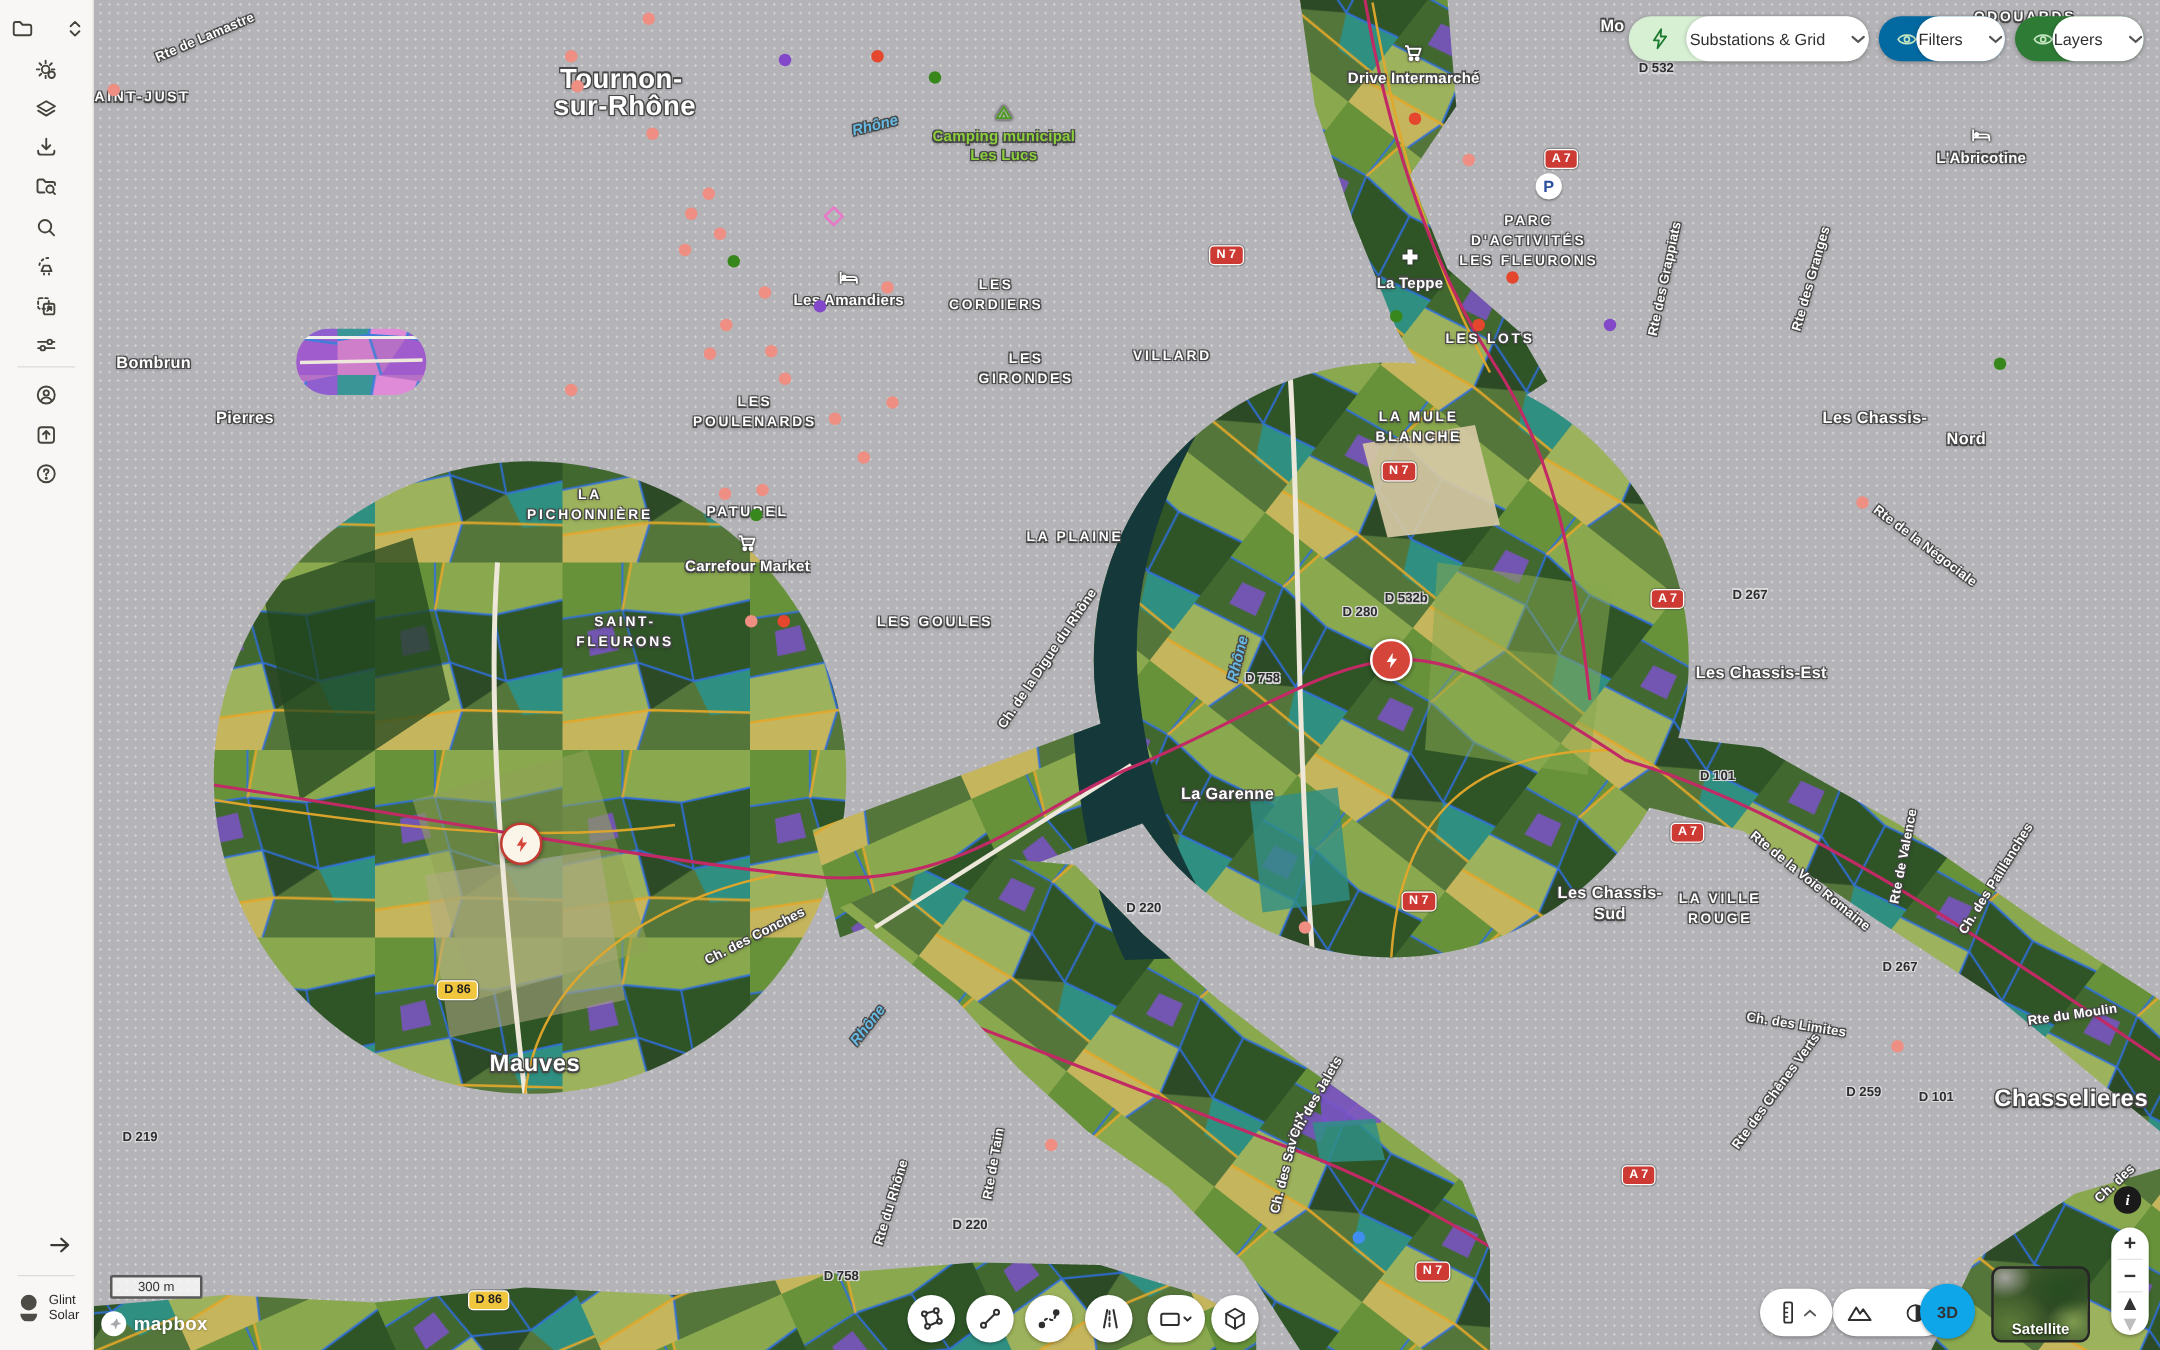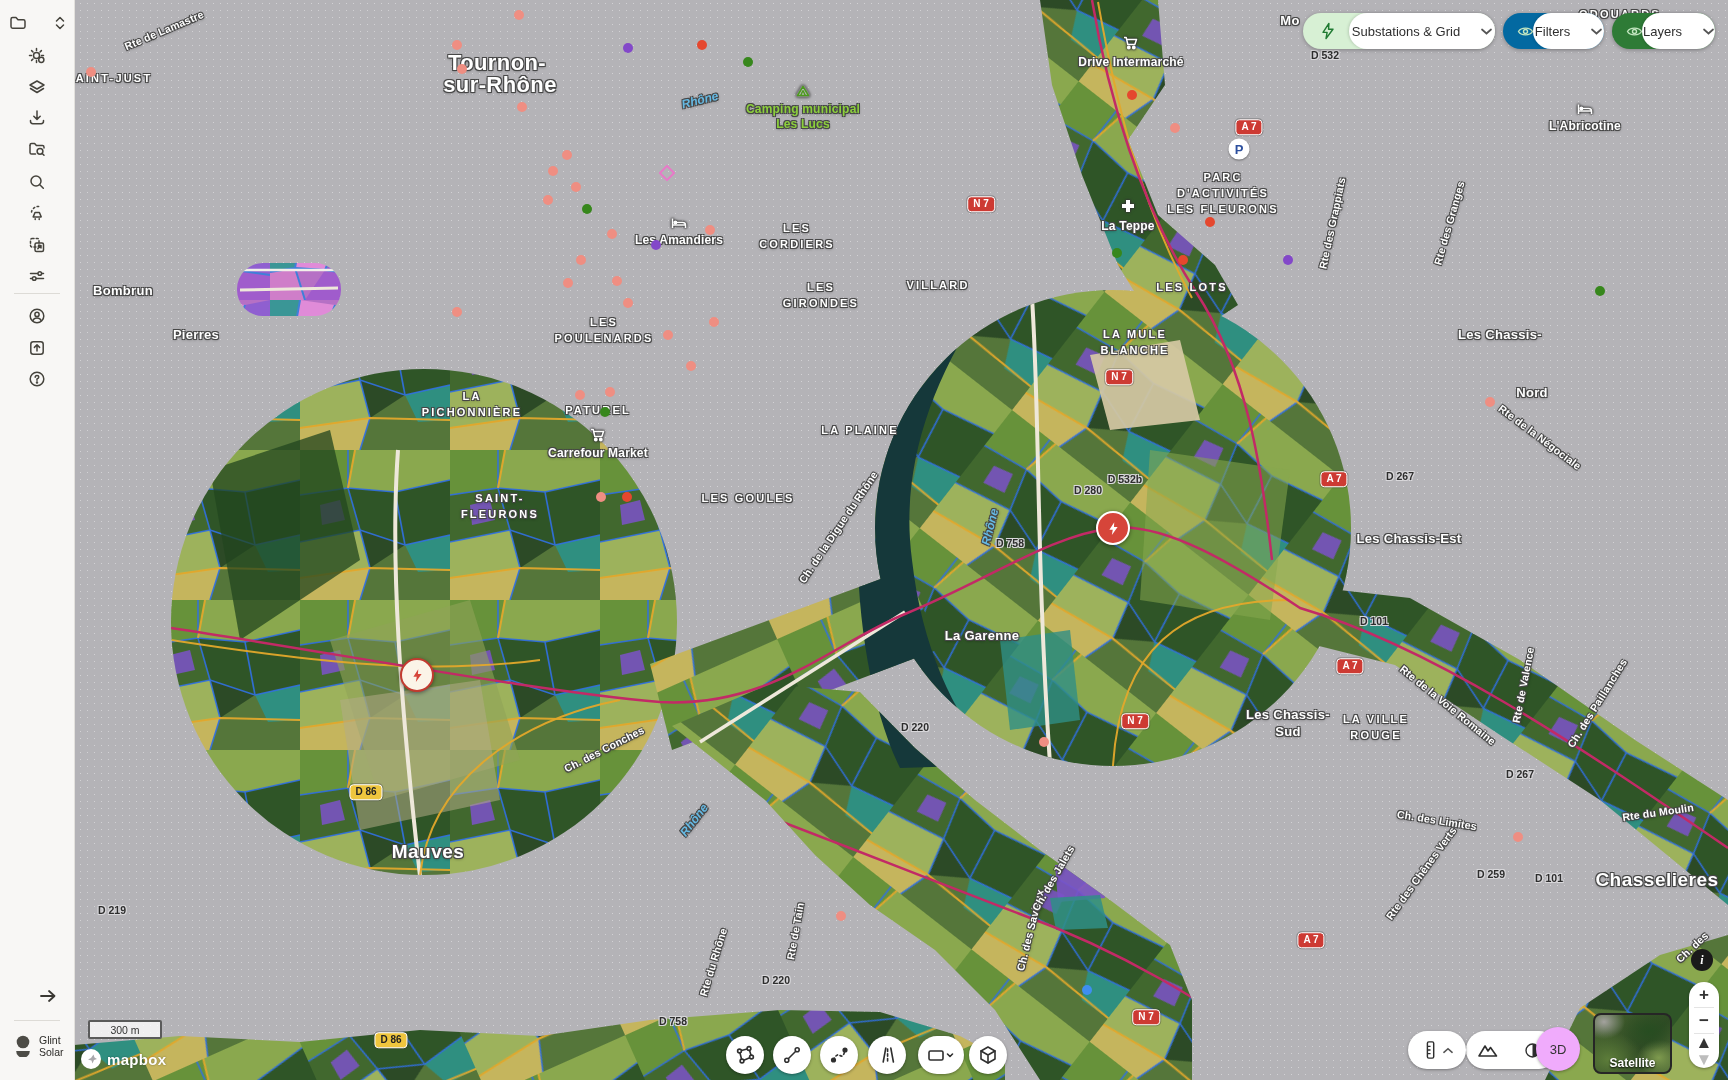--- a/index.html
+++ b/index.html
@@ -46,21 +46,21 @@
   #expand-arrow{position:absolute;left:36px;top:984px}
   
   .tr-pill{position:absolute;top:13px;height:36px;border-radius:18px;z-index:50;box-shadow:0 1px 4px rgba(0,0,0,.28)}
   .white-seg{position:absolute;top:0;right:0;height:36px;background:#fff;border-radius:18px;display:flex;align-items:center;justify-content:center;gap:21px;font-size:13px;color:#2f2f2f;font-weight:500;cursor:pointer;box-shadow:-1px 0 3px rgba(0,0,0,.15)}
   .eye-seg{position:absolute;left:0;top:0;width:44px;height:36px;display:flex;align-items:center;justify-content:center}
   
   .tool-circle{position:absolute;width:38px;height:38px;border-radius:50%;background:#fff;border:none;box-shadow:0 1px 3px rgba(0,0,0,.35);display:flex;align-items:center;justify-content:center;cursor:pointer;z-index:45;padding:0}
   .tool-pill{position:absolute;height:38px;border-radius:19px;background:#fff;border:none;box-shadow:0 1px 3px rgba(0,0,0,.35);display:flex;align-items:center;justify-content:center;gap:3px;cursor:pointer;z-index:45;padding:0 8px}
   
   #style-bar{position:absolute;left:1466px;top:1031px;width:92px;height:38px;background:#fff;border-radius:19px;box-shadow:0 1px 3px rgba(0,0,0,.35);display:flex;align-items:center;z-index:44}
-  #btn-3d{position:absolute;left:1536px;top:1027px;width:44px;height:44px;border-radius:50%;background:#f0abfc;border:none;box-shadow:0 1px 3px rgba(0,0,0,.35);font-size:13px;font-weight:400;color:#333;cursor:pointer;z-index:45}
+  #btn-3d{position:absolute;left:1536px;top:1027px;width:44px;height:44px;border-radius:50%;background:#0ea5e9;border:none;box-shadow:0 1px 3px rgba(0,0,0,.35);font-size:13px;font-weight:700;color:#333;cursor:pointer;z-index:45}
   #minimap{position:absolute;left:1593px;top:1013px;width:75px;height:57px;border-radius:8px;border:2px solid #262626;z-index:45;cursor:pointer;overflow:hidden;
      background:radial-gradient(40px 30px at 72% 28%,#274d21,transparent 70%),radial-gradient(50px 40px at 18% 78%,#5d7d3a,transparent 70%),radial-gradient(30px 25px at 85% 75%,#7e9a4e,transparent 72%),radial-gradient(34px 28px at 12% 12%,#a3a29e,transparent 62%),linear-gradient(135deg,#46622f,#2f4a24 60%,#55703a)}
   #minimap .cap{position:absolute;left:0;right:0;bottom:2px;text-align:center;color:#fff;font-size:12px;font-weight:700;text-shadow:0 1px 2px #000}
   #zoomctl{position:absolute;left:1689px;top:982px;width:30px;height:86px;background:#fff;border-radius:15px;box-shadow:0 1px 3px rgba(0,0,0,.35);z-index:45;display:flex;flex-direction:column;align-items:stretch}
   #zoomctl button{flex:1;border:none;background:transparent;font-size:17px;font-weight:600;color:#333;cursor:pointer;padding:0;line-height:1}
   #zoomctl .zdiv{height:1px;background:#e4e4e4;margin:0 5px}
   #compass{display:flex;flex-direction:column;align-items:center;justify-content:center;line-height:.62;font-size:9px}
   #compass .up{color:#333}#compass .dn{color:#bdbdbd}
   #info-btn{position:absolute;left:1691px;top:949px;width:22px;height:22px;border-radius:50%;background:#1a1a1a;color:#fff;border:none;font-size:12px;font-weight:700;z-index:45;cursor:pointer;display:flex;align-items:center;justify-content:center;font-family:"Liberation Serif",serif;font-style:italic}
   
@@ -191,26 +191,26 @@
         <div class="lbl p" style="left: 500px; top: 514px;">FLEURONS</div>
         <div class="lbl p" style="left: 748px; top: 498px;">LES GOULES</div>
         <div class="lbl p" style="left: 860px; top: 430px;">LA PLAINE</div>
         <div class="lbl p" style="left: 797px; top: 228px;">LES</div>
         <div class="lbl p" style="left: 797px; top: 244px;">CORDIERS</div>
         <div class="lbl p" style="left: 821px; top: 287px;">LES</div>
         <div class="lbl p" style="left: 821px; top: 303px;">GIRONDES</div>
         <div class="lbl p" style="left: 895px; top: 285px; margin-left: 43px;">VILLARD</div>
         <div class="lbl p" style="left: 1135px; top: 334px;">LA MULE</div>
         <div class="lbl p" style="left: 1135px; top: 350px;">BLANCHE</div>
-        <div class="lbl p" style="left: 1192px; top: 271px; margin-top: 16px;">LES LOTS</div>
+        <div class="lbl p" style="left: 1192px; top: 271px;">LES LOTS</div>
         <div class="lbl p" style="left: 1223px; top: 177px;">PARC</div>
         <div class="lbl p" style="left: 1223px; top: 193px;">D'ACTIVITÉS</div>
         <div class="lbl p" style="left: 1223px; top: 209px;">LES FLEURONS</div>
         <div class="lbl pm" style="left: 1500px; top: 334px;">Les Chassis-</div>
-        <div class="lbl pm" style="left: 1532px; top: 351px; margin-top: 41px;">Nord</div>
+        <div class="lbl pm" style="left: 1573px; top: 351px;">Nord</div>
         <div class="lbl pm" style="left: 1409px; top: 538px;">Les Chassis-Est</div>
         <div class="lbl pm" style="left: 1288px; top: 714px;">Les Chassis-</div>
         <div class="lbl pm" style="left: 1288px; top: 731px;">Sud</div>
         <div class="lbl p" style="left: 1376px; top: 719px;">LA VILLE</div>
         <div class="lbl p" style="left: 1376px; top: 735px;">ROUGE</div>
         <div class="lbl pm" style="left: 982px; top: 635px;">La Garenne</div>
         <div class="lbl pl2" style="left: 428px; top: 852px;">Mauves</div>
         <div class="lbl pl2" style="left: 1657px; top: 880px;">Chasselieres</div>
         <div class="lbl rd" style="left: 164px; top: 30px; --r: -23deg;">Rte de Lamastre</div>
         <div class="lbl rd" style="left: 1332px; top: 223px; --r: -78deg;">Rte des Grappiats</div>

